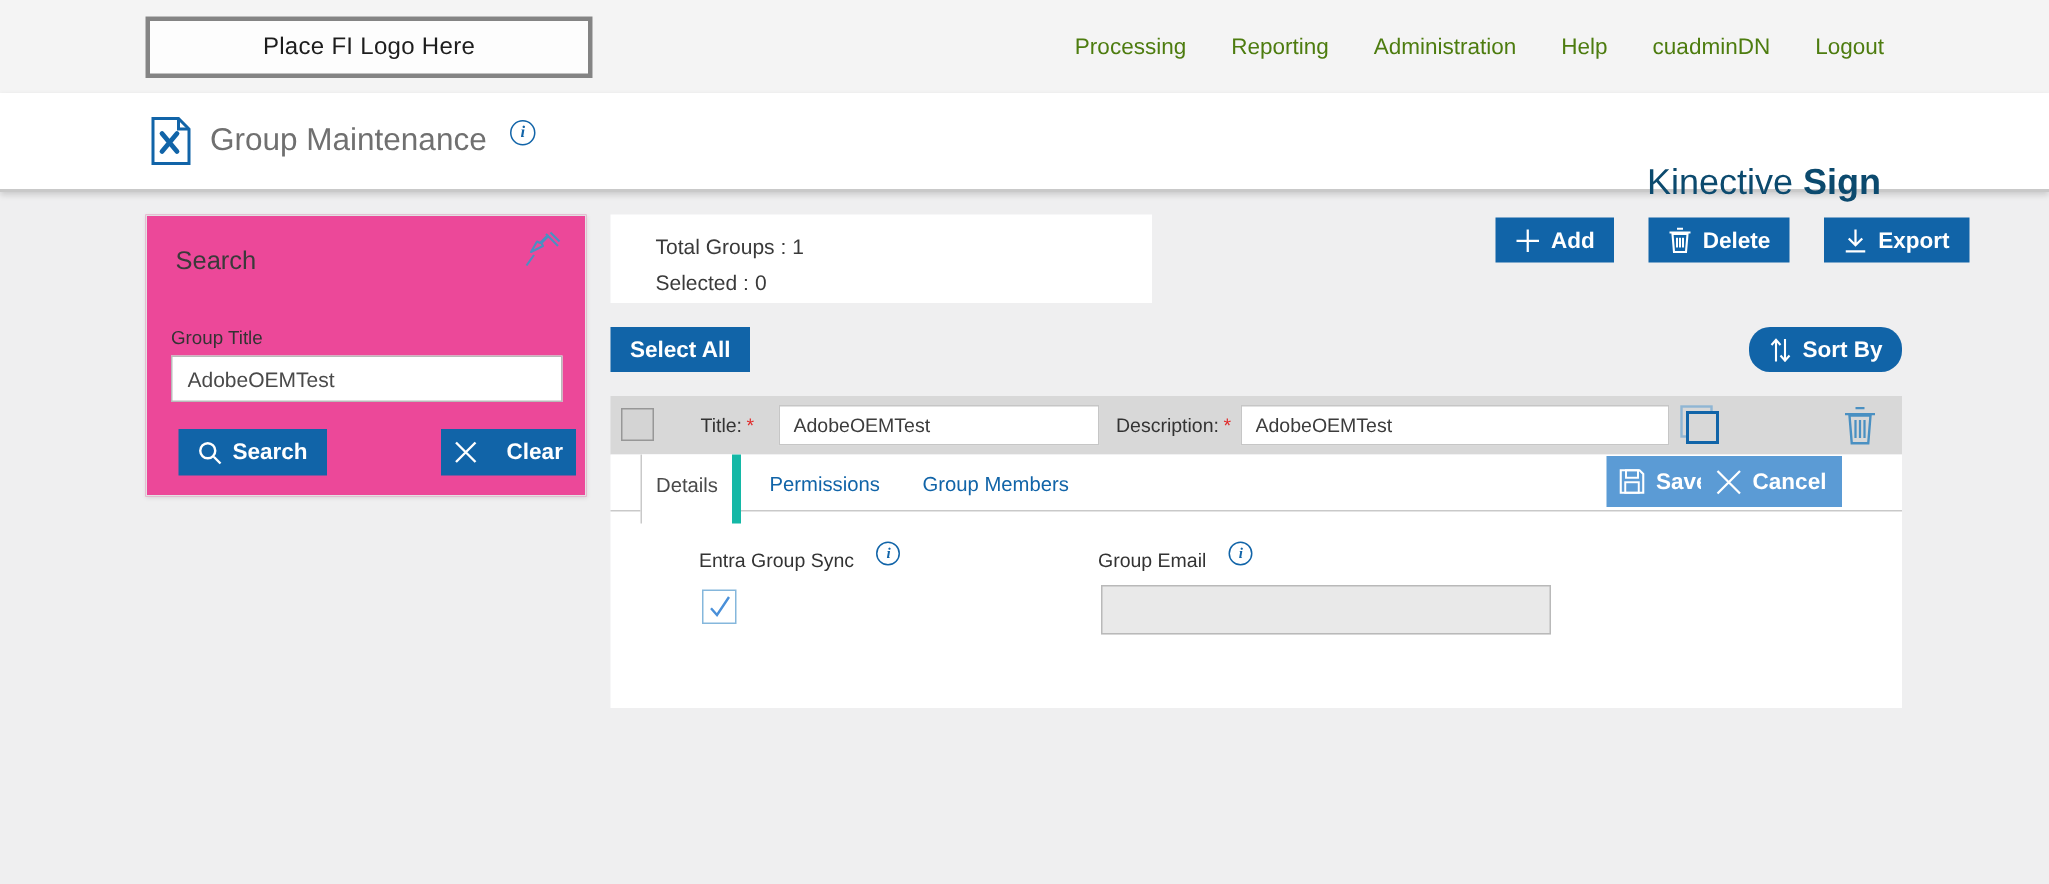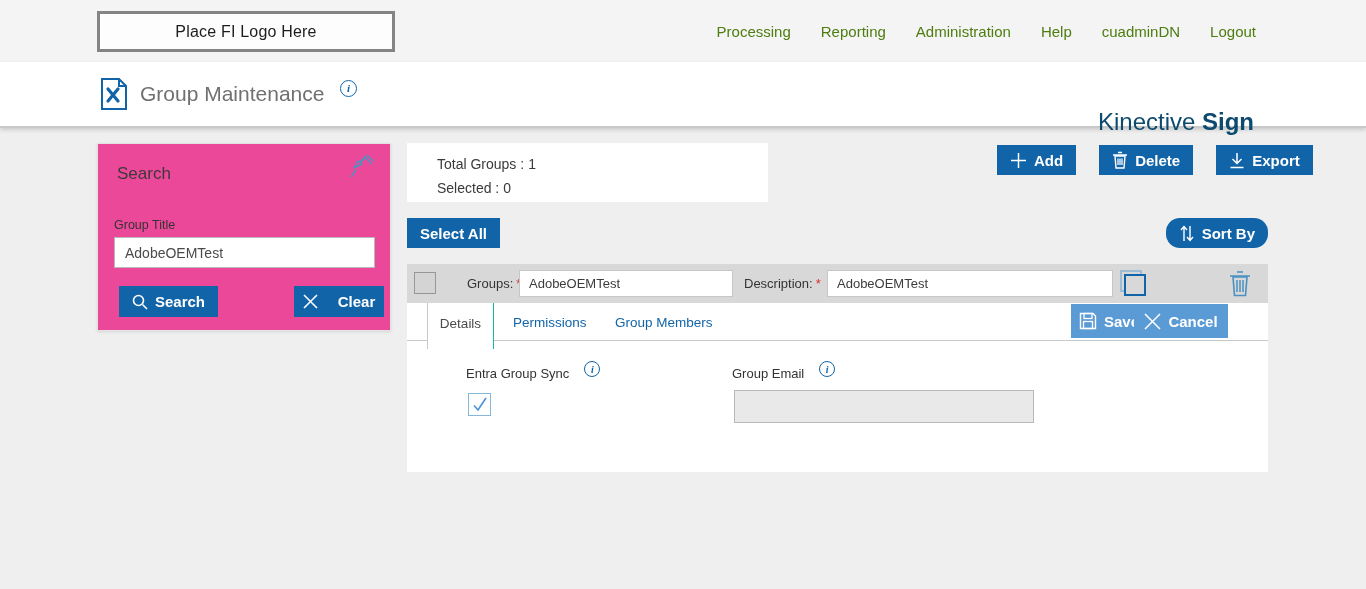--- a/index.html
+++ b/index.html
@@ -68,21 +68,21 @@
                font-family:"Liberation Sans",sans-serif; font-size:13px; color:#3c3c3c; padding:0 9px; }
   .inp-title { left:112px; width:214px; }
   .inp-desc  { left:420px; width:286px; }
   .copy-icon { position:absolute; left:711px; top:5px; width:29px; height:29px; cursor:pointer; }
   .rowtrash-icon { position:absolute; left:822px; top:6px; width:22px; height:27px; cursor:pointer; }
 
   
   .tab-panel { position:absolute; left:407px; top:303px; width:861px; height:169px; background:#fff; }
   .tab-bar { position:absolute; left:0; top:0; width:100%; height:38px; border-bottom:1px solid #c9c9c9; }
   .tab-active { position:absolute; left:20px; top:0; width:67px; height:46px; background:#fff;
-                border-left:1px solid #c9c9c9; border-right:1px solid #14b8a6; z-index:3;
+                border-left:1px solid #c9c9c9; border-right:6px solid #14b8a6; z-index:3;
                 display:flex; align-items:center; justify-content:center; padding-bottom:6px;
                 font-size:13.5px; color:#4a4a4a; cursor:pointer; }
   .tab-link { position:absolute; top:0; height:38px; display:flex; align-items:center; font-size:13.5px;
               color:#1164a8; cursor:pointer; }
   .tab-permissions { left:106px; }
   .tab-members { left:208px; }
   .save-btn   { position:absolute; left:641px; top:1px; width:76px;margin-left:23px; }
   .cancel-btn { position:absolute; left:727px; top:1px; width:94px; }
 
   .field-label { position:absolute; top:63px; font-size:13px; color:#333; display:flex; align-items:flex-start; gap:15px; }
@@ -186,21 +186,21 @@
     <svg width="16" height="17" viewBox="0 0 16 17">
       <path d="M5 16 V2 M2 5 L5 1.5 L8 5" fill="none" stroke="#fff" stroke-width="1.4"></path>
       <path d="M11 1 V15 M8 12 L11 15.5 L14 12" fill="none" stroke="#fff" stroke-width="1.4"></path>
     </svg>
     <span>Sort By</span>
   </button>
 
   <div class="row-bar">
     <div class="row-checkbox"></div>
     <div class="row-label lbl-title">
-      <span>Groups:</span>
+      <span>Title:</span>
         <span class="req">*</span>
     </div>
     <input class="row-input inp-title" value="AdobeOEMTest" style="">
     <div class="row-label lbl-desc">
       <span>Description:</span>
         <span class="req">*</span>
     </div>
     <input class="row-input inp-desc" value="AdobeOEMTest" style="">
     <svg class="copy-icon" viewBox="0 0 29 29">
       <rect x="3" y="2" width="20" height="20" fill="none" stroke="#8fb6d4" stroke-width="1.6"></rect>

